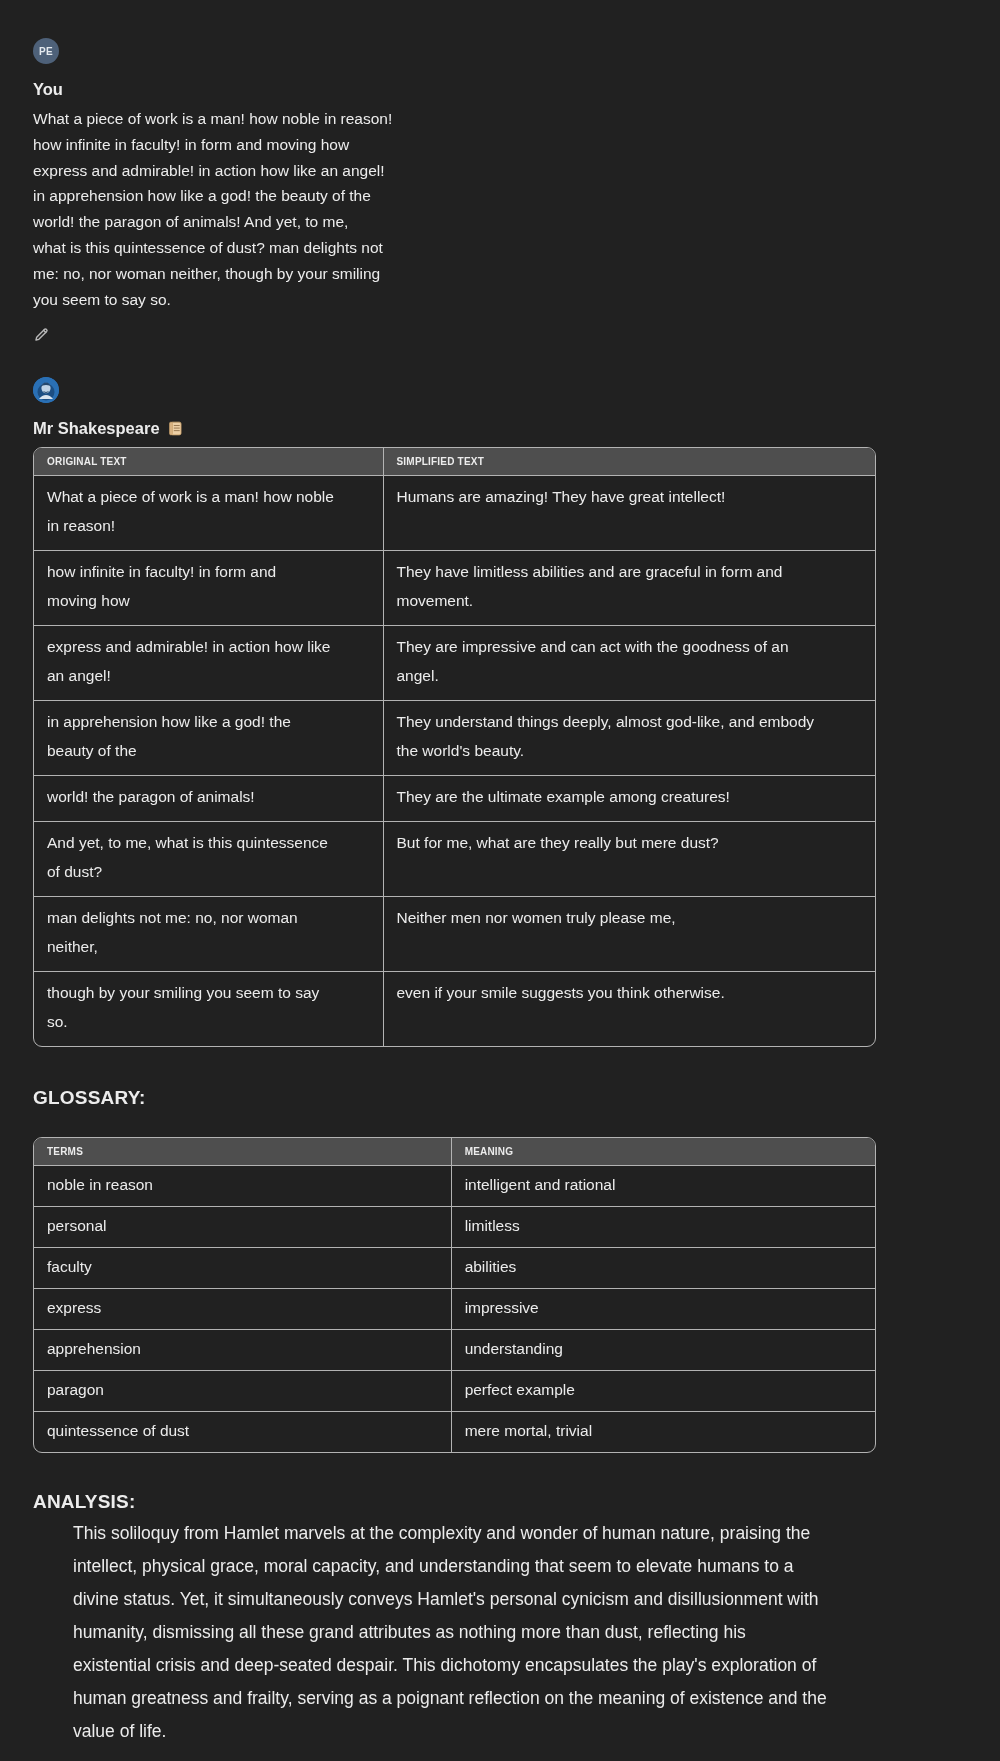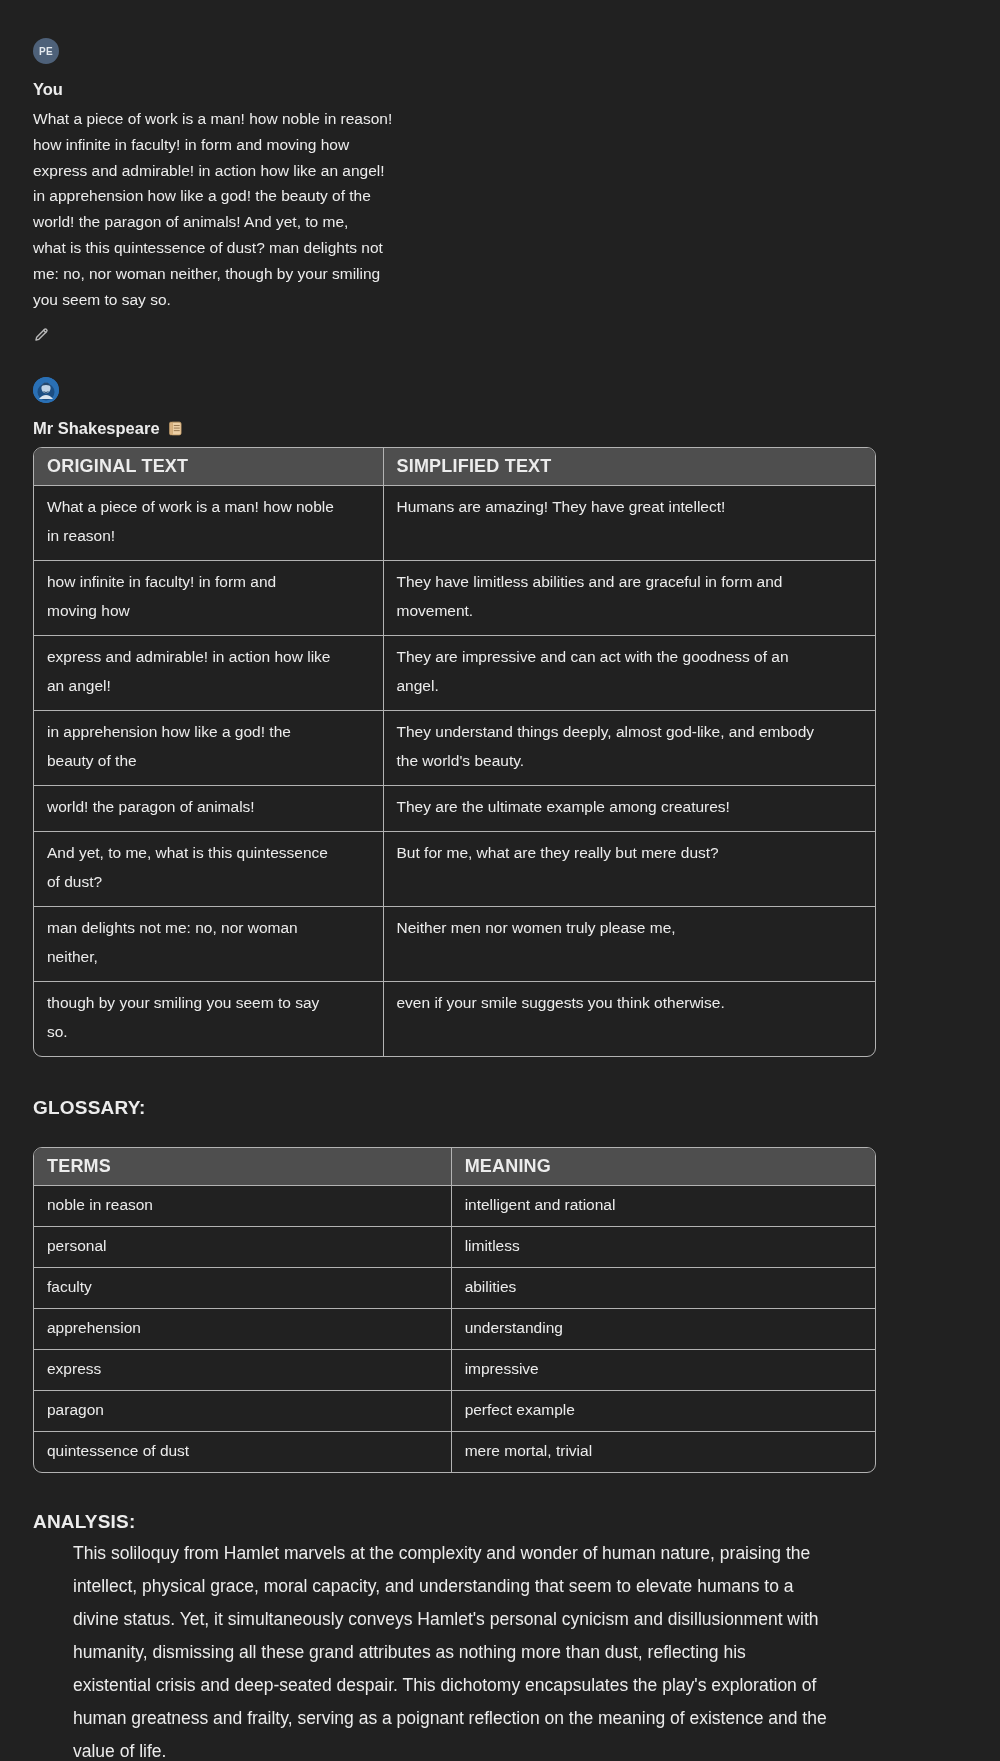--- a/index.html
+++ b/index.html
@@ -59,21 +59,21 @@
     width: 841px;
     border: 1.5px solid #b3b3b3;
     border-radius: 9px;
     overflow: hidden;
     margin-top: 10px;
   }
   table { border-collapse: collapse; width: 100%; }
   th {
     background: #4e4e4e;
     text-align: left;
-    font-size: 18px; font-weight: 700;
+    font-size: 10px; font-weight: 700;
     padding: 8px 13px;
     border: 1px solid #b3b3b3;
     letter-spacing: .2px;
   }
   td {
     font-size: 15.5px; line-height: 29px;
     padding: 6px 13px 10px;
     border: 1px solid #b3b3b3;
     vertical-align: top;
     white-space: pre-line;
@@ -229,26 +229,26 @@
           </tr>
           <tr>
             <td>personal</td>
             <td>limitless</td>
           </tr>
           <tr>
             <td>faculty</td>
             <td>abilities</td>
           </tr>
           <tr>
+            <td>express</td>
+            <td>impressive</td>
+          </tr>
+          <tr>
             <td>apprehension</td>
             <td>understanding</td>
-          </tr>
-          <tr>
-            <td>express</td>
-            <td>impressive</td>
           </tr>
           <tr>
             <td>paragon</td>
             <td>perfect example</td>
           </tr>
           <tr>
             <td>quintessence of dust</td>
             <td>mere mortal, trivial</td>
           </tr>
         </tbody>

